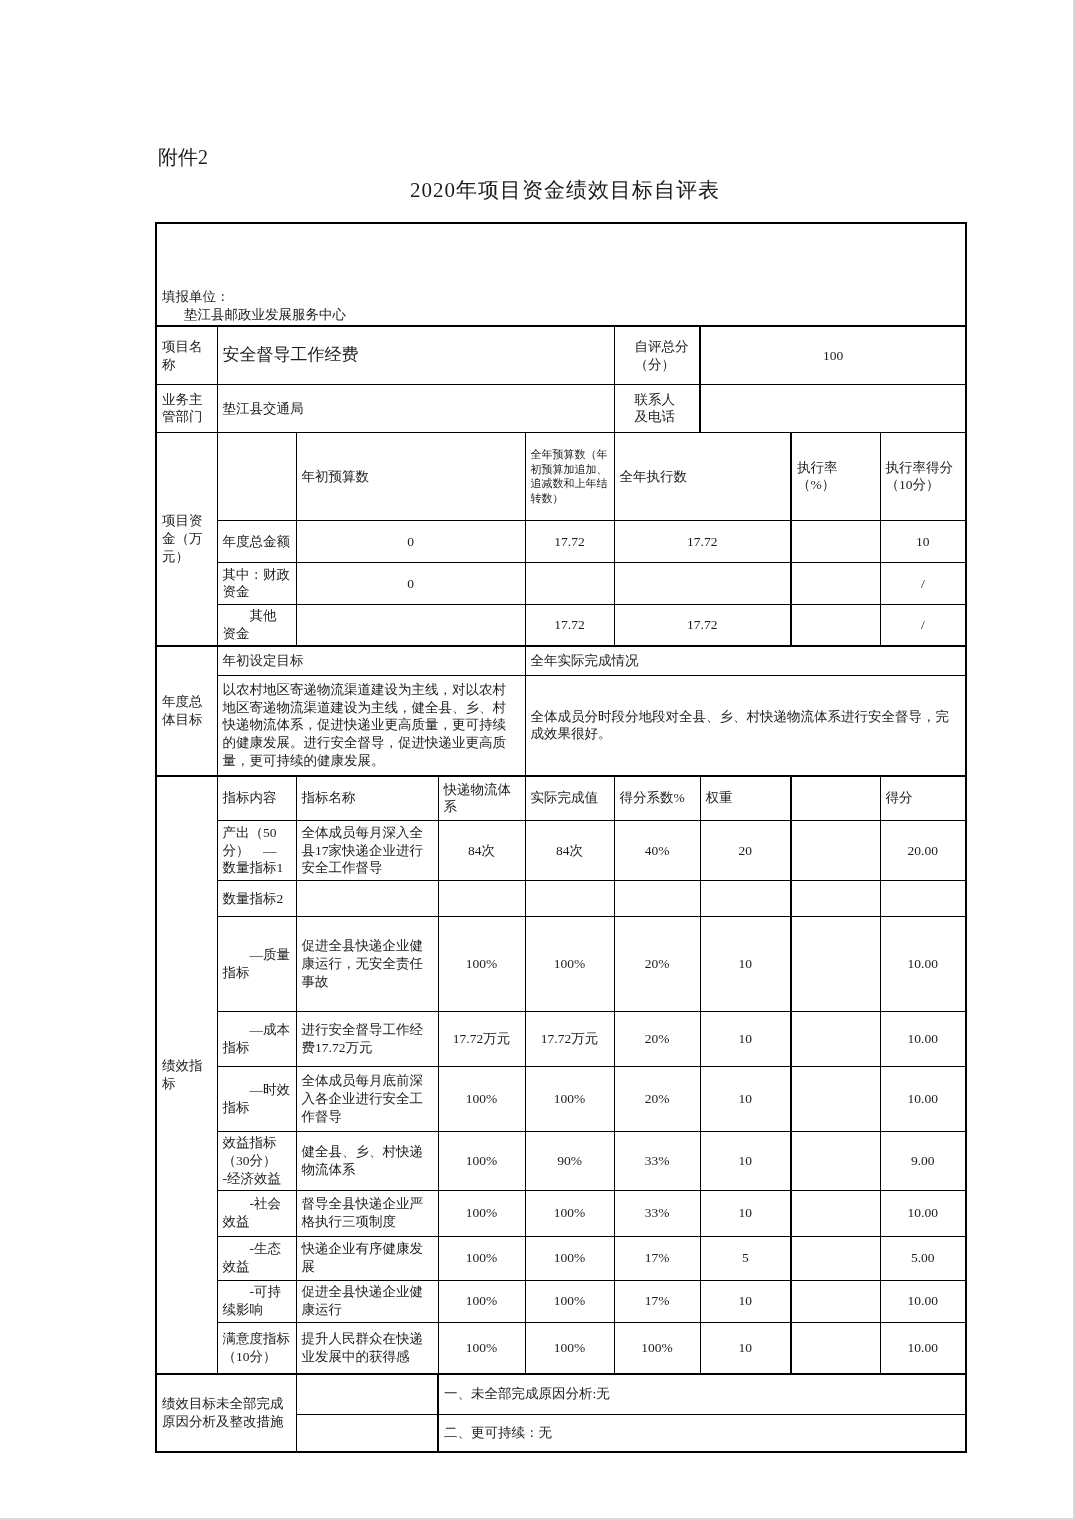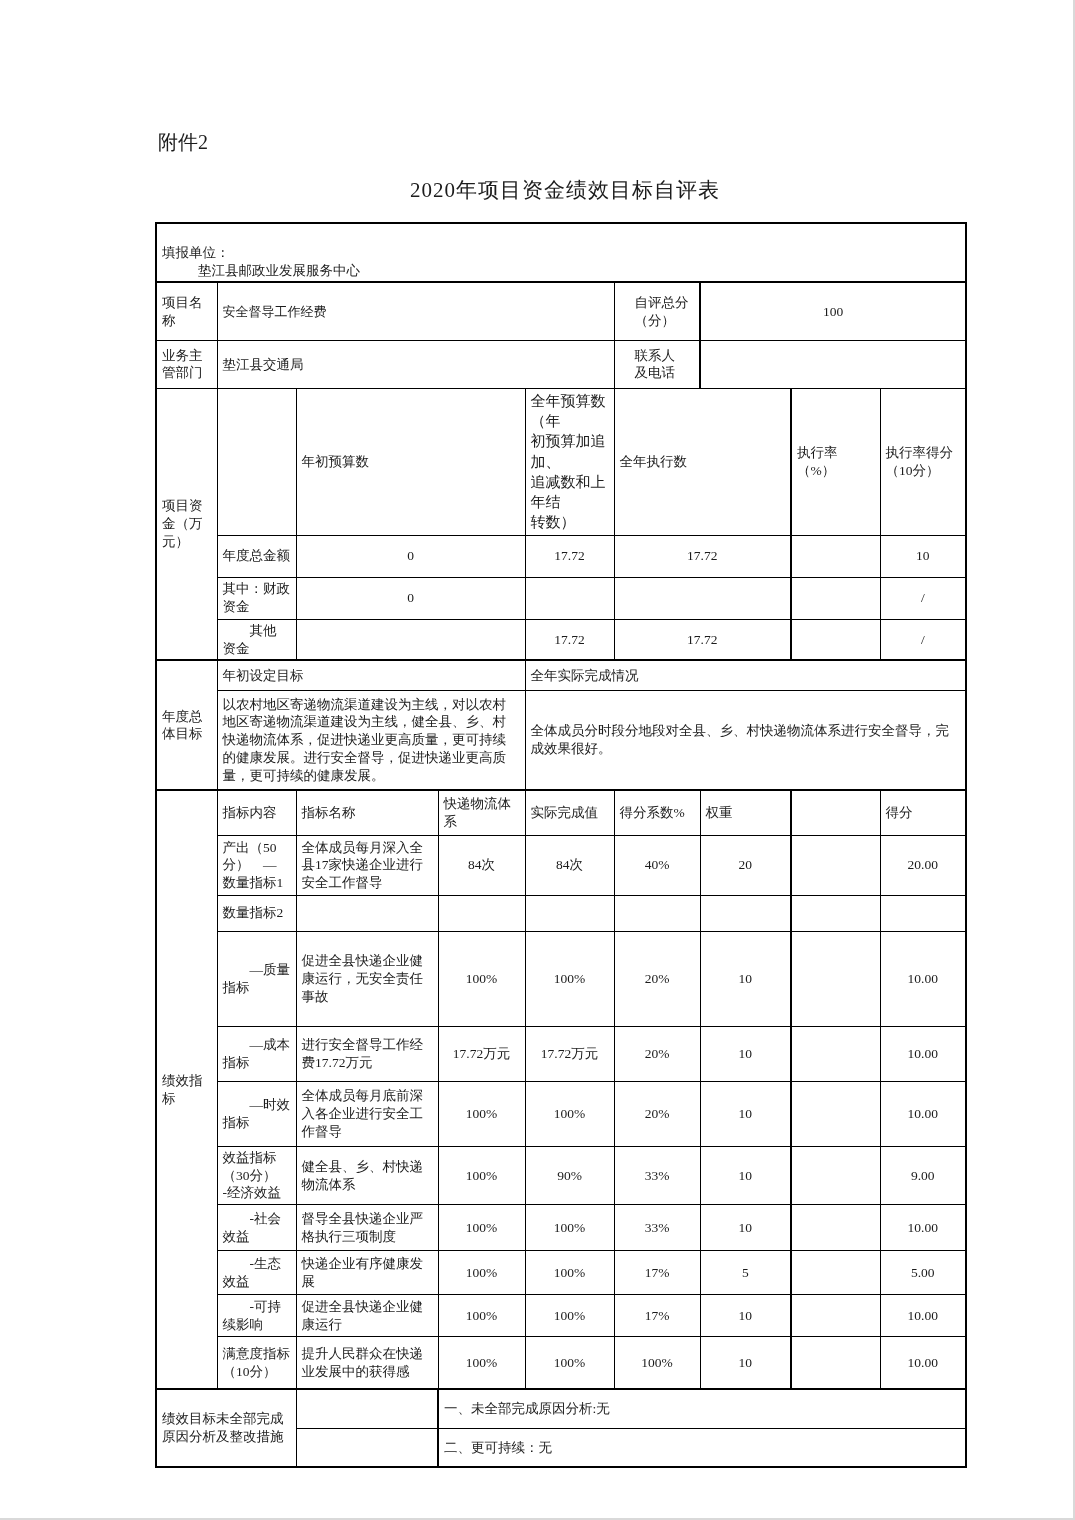--- a/index.html
+++ b/index.html
@@ -11,21 +11,21 @@
     background: #ffffff;
     font-family: "Liberation Serif", "DejaVu Serif", serif;
     color: #1c1c1c;
     overflow: hidden;
     border-right: 2px solid #d9d9d9;
     border-bottom: 2px solid #d9d9d9;
   }
   .attachment {
     position: absolute;
     left: 158px;
-    top: 129px;
+    top: 144px;
     font-size: 20px;
   }
   .doc-title {
     position: absolute;
     left: 50px;
     top: 176px;
     width: 1030px;
     text-align: center;
     font-size: 21px;
     letter-spacing: 1px;
@@ -43,27 +43,27 @@
     border: 1px solid #000;
     padding: 2px 5px;
     font-size: 13.5px;
     line-height: 1.32;
     vertical-align: middle;
     white-space: pre-line;
     overflow: hidden;
     word-break: break-all;
   }
   td.c { text-align: center; }
-  td.big { font-size: 13px; }
-  td.small { font-size: 15px; line-height: 1.35; }
+  td.big { font-size: 17px; }
+  td.small { font-size: 11px; line-height: 1.35; }
   tr.bt2 > td { border-top: 2px solid #000; }
   td.bl2 { border-left: 2px solid #000; }
   td.pad-l { padding-left: 20px; }
-  .unit-label { display: inline-block; }
-  .unit-value { display: inline-block; margin-left: 36px; }
+  .unit-label { display: inline-block; margin-top: 44px; }
+  .unit-value { display: inline-block; margin-left: 22px; }
 </style>
 </head>
 <body>
 
 <div class="page">
 
   <div class="attachment">附件2</div>
   <div class="doc-title">2020年项目资金绩效目标自评表</div>
 
   <table class="doc-table">

